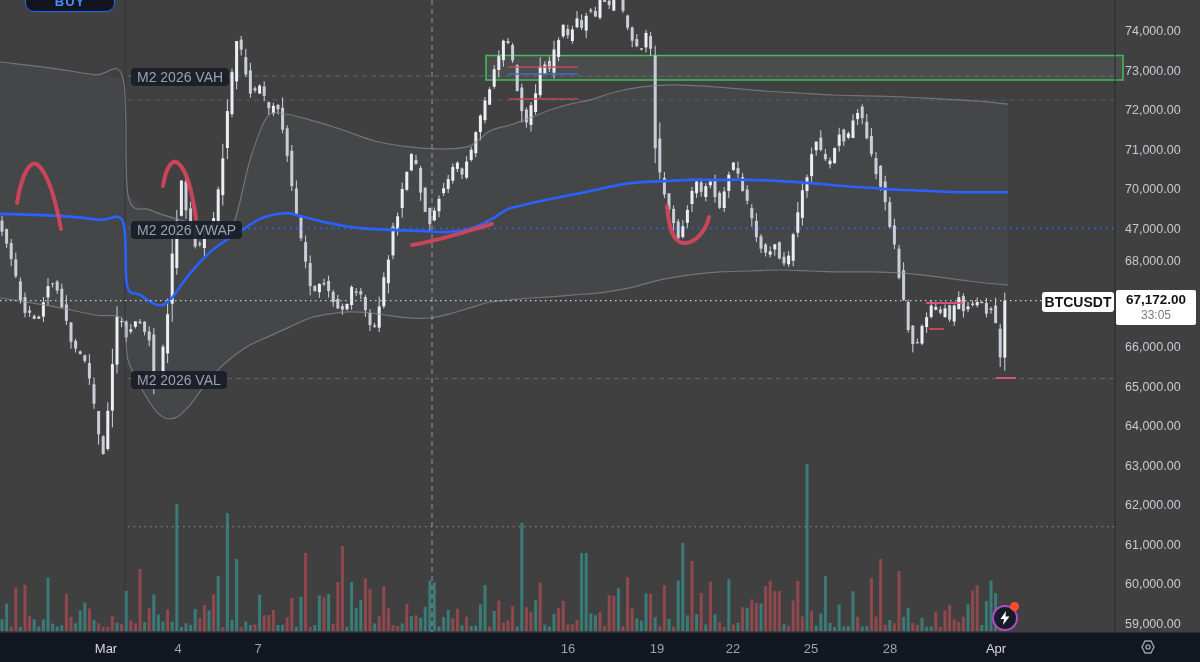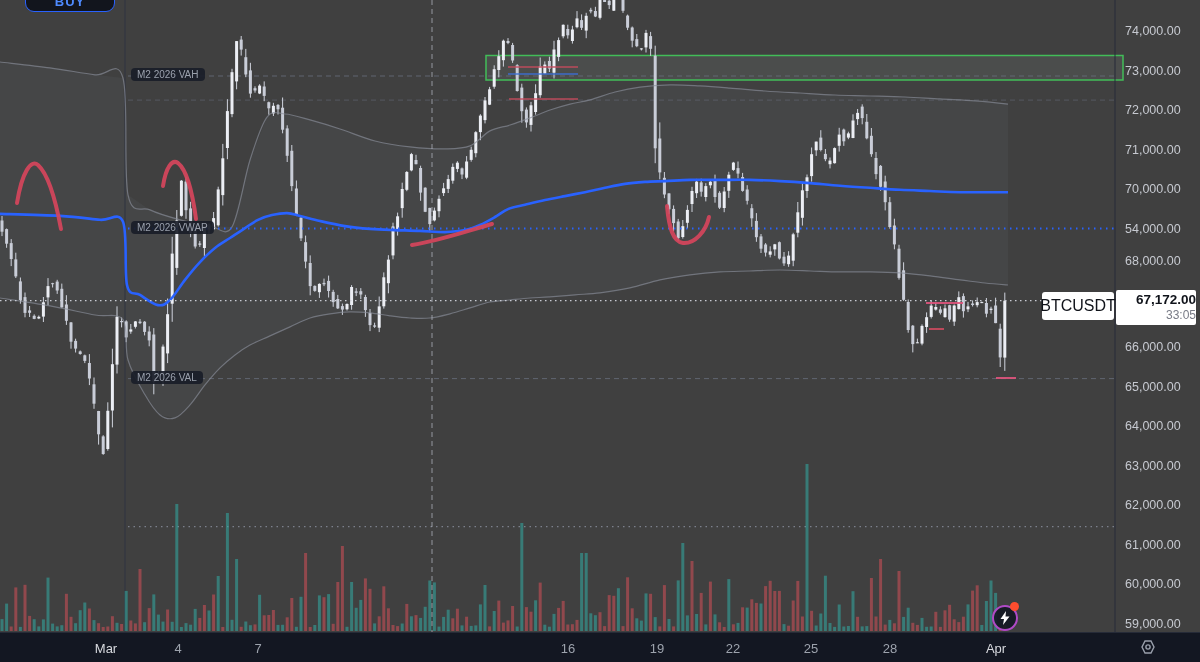--- a/index.html
+++ b/index.html
@@ -5,30 +5,30 @@
   html,body{margin:0;padding:0;background:#0d1118;}
   #app{position:relative;width:1200px;height:662px;background:#404040;overflow:hidden;
        font-family:"Liberation Sans",sans-serif;color:#b2b5be;}
   #chart-svg{position:absolute;left:0;top:0;}
   
   #buy-btn{position:absolute;left:25px;top:-16px;width:90px;height:28px;border:1.5px solid #2962ff;
            border-radius:9px;background:rgba(10,14,24,.85);color:#4f8bff;font-weight:bold;
            font-size:13px;letter-spacing:1px;display:flex;align-items:flex-end;justify-content:center;
            padding-bottom:2px;box-sizing:border-box;}
   
-  .pill{position:absolute;font-size:10px;color:#9ba1ad;background:rgba(25,29,40,.92);
+  .pill{position:absolute;font-size:14px;color:#9ba1ad;background:rgba(25,29,40,.92);
         padding:1px 6px;border-radius:4px;white-space:nowrap;z-index:5;}
   
   #price-axis{position:absolute;left:1115px;top:0;width:85px;height:632px;z-index:6;}
   .ptick{position:absolute;left:10px;transform:translateY(-50%);font-size:12.5px;color:#c6c9d0;white-space:nowrap;}
-  #sym-pill{position:absolute;left:1042px;top:292px;width:72px;height:28px;background:#ffffff;color:#10131a;
-            font-size:16px;font-weight:normal;display:flex;align-items:center;justify-content:center;
+  #sym-pill{position:absolute;left:1042px;top:292px;width:72px;height:20px;background:#ffffff;color:#10131a;
+            font-size:14px;font-weight:bold;display:flex;align-items:center;justify-content:center;
             border-radius:3px;z-index:7;}
   #price-box{position:absolute;left:1116px;top:290px;width:80px;background:#ffffff;border-radius:2px;
-             z-index:7;text-align:right;padding:2px 0 3px 0;}
+             z-index:7;text-align:center;padding:2px 0 3px 0;}
   #price-box .pv{font-size:13.5px;color:#10131a;font-weight:bold;}
   #price-box .cd{font-size:12px;color:#787b86;margin-top:1px;}
   
   #time-axis{position:absolute;left:0;top:632px;width:1200px;height:30px;background:#131722;
              border-top:1px solid #262b38;z-index:6;}
   .ttick{position:absolute;top:50%;transform:translate(-50%,-50%);font-size:13px;color:#9da3ad;}
   .ttick.month{color:#d8dadf;}
   #time-marker{position:absolute;left:303px;top:3px;width:204px;height:24px;background:#40434f;border-radius:3px;
                color:#e8eaed;font-size:13px;display:flex;align-items:center;justify-content:center;white-space:pre;}
   
@@ -742,21 +742,21 @@
   <div class="pill" id="pill-vah" style="left: 131px; top: 68px;">M2 2026 VAH</div>
   <div class="pill" id="pill-vwap" style="left: 131px; top: 221px;">M2 2026 VWAP</div>
   <div class="pill" id="pill-val" style="left: 131px; top: 371px;">M2 2026 VAL</div>
 
   <div id="price-axis">
       <div class="ptick" style="top: 31px;">74,000.00</div>
       <div class="ptick" style="top: 70.5px;">73,000.00</div>
       <div class="ptick" style="top: 110px;">72,000.00</div>
       <div class="ptick" style="top: 149.5px;">71,000.00</div>
       <div class="ptick" style="top: 189px;">70,000.00</div>
-      <div class="ptick" style="top: 228.5px;">54,000.00</div>
+      <div class="ptick" style="top: 228.5px;">47,000.00</div>
       <div class="ptick" style="top: 261px;">68,000.00</div>
       <div class="ptick" style="top: 347px;">66,000.00</div>
       <div class="ptick" style="top: 386.5px;">65,000.00</div>
       <div class="ptick" style="top: 426px;">64,000.00</div>
       <div class="ptick" style="top: 465.5px;">63,000.00</div>
       <div class="ptick" style="top: 505px;">62,000.00</div>
       <div class="ptick" style="top: 544.5px;">61,000.00</div>
       <div class="ptick" style="top: 584px;">60,000.00</div>
       <div class="ptick" style="top: 623.5px;">59,000.00</div>
     </div>

